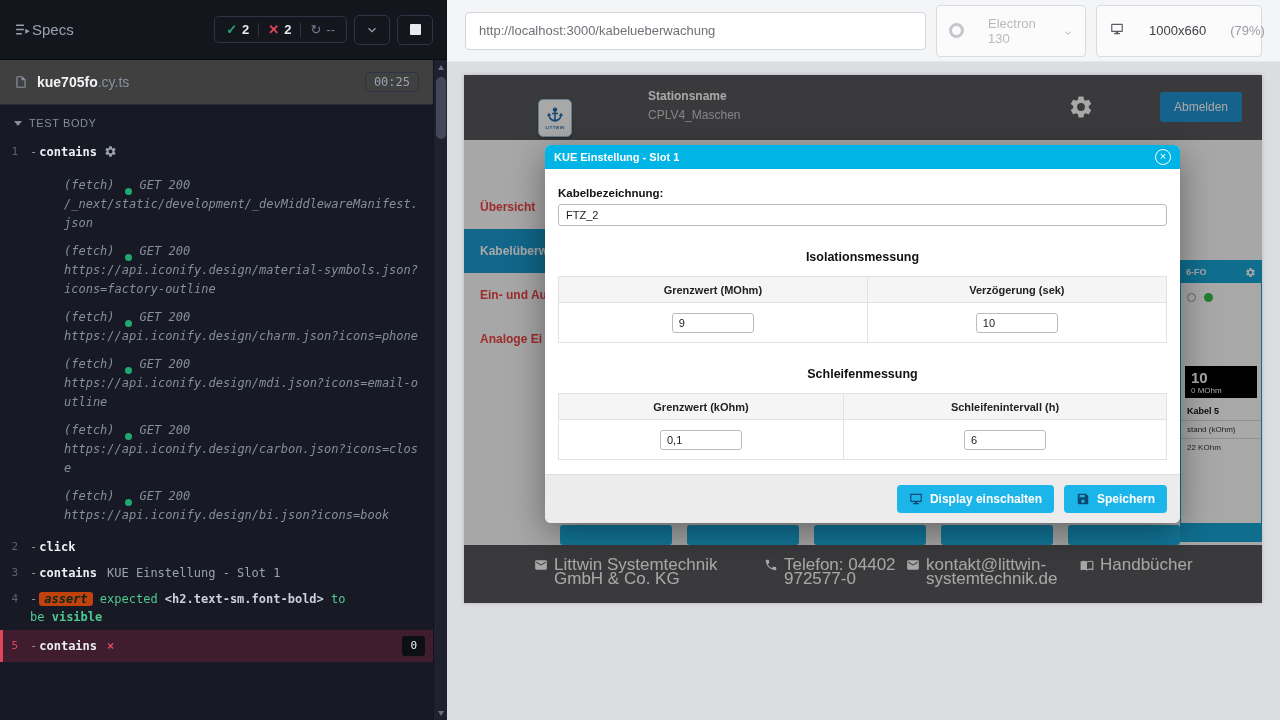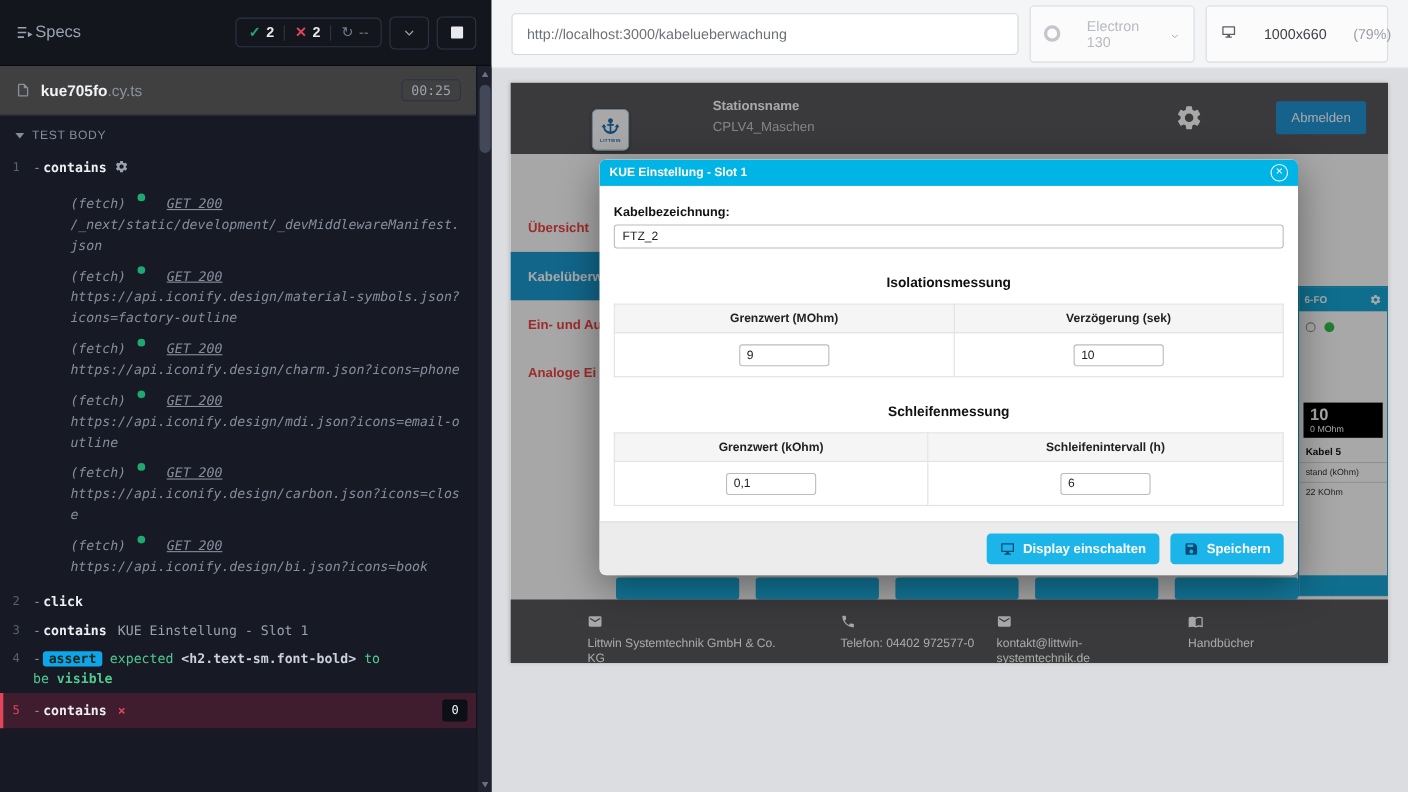--- a/index.html
+++ b/index.html
@@ -50,24 +50,24 @@
   .cbody { flex: 1; color: #e8eaf0; }
   .dash::before { content: "-"; color: #8a90a0; margin-right: 2px; }
   .cmd { color: #eceef3; font-weight: bold; }
   .cmd-arg { color: #9aa2b1; margin-left: 10px; }
   .gear-inline { display: inline-block; vertical-align: -2px; margin-left: 7px; }
   .gear-inline svg { width: 13px; height: 13px; fill: #9aa2b1; }
 
   .fetch-block { margin: 9px 10px 9px 64px; color: #868d9e; font-style: italic; line-height: 19px; cursor: pointer; }
   .fetch-head { display: flex; align-items: center; gap: 10px; }
   .green-dot { width: 7px; height: 7px; border-radius: 50%; background: #1fa971; flex: none; font-style: normal; }
-  .fetch-status { display: flex; align-items: flex-start; gap: 20px; text-decoration: underline; }
+  .fetch-status { display: flex; align-items: flex-end; gap: 8px; }
   .fetch-url { word-break: break-all; }
 
-  .assert-pill { background: #0ea5e9; color: #07281b; font-weight: bold; border-radius: 3px; padding: 0 5px; }
+  .assert-pill { background: #c2410c; color: #07281b; font-weight: bold; border-radius: 3px; padding: 0 5px; font-style: italic; }
   .assert-msg { color: #4ec990; }
   .assert-sel { color: #ccd0dc; font-weight: bold; }
   .assert-strong { color: #4ec990; font-weight: bold; }
 
   .crow.err { background: #3f1d2e; border-left: 3px solid #e0455a; padding-top: 6px; padding-bottom: 6px; align-items: center; }
   .crow.err .ln { width: 27px; color: #e0455a; }
   .err-x { color: #e0455a; font-weight: bold; margin-left: 10px; }
   .err-badge { margin-left: auto; background: #0d0f17; color: #f2f3f6; border-radius: 3px;
     padding: 1px 8px; font-size: 11px; font-style: normal; }
 
@@ -130,21 +130,21 @@
   .value-big { font-size: 15px; font-weight: bold; }
   .value-sub { font-size: 8px; }
   .cable-label { font-size: 9px; font-weight: bold; color: #111; padding: 4px 6px; }
   .mini-row { font-size: 8px; color: #333; border-top: 1px solid #ddd; padding: 4px 6px; }
   .side-card-stub { position: absolute; bottom: 0; left: 0; width: 100%; height: 18px; background: #17a7d8; }
 
   .frag-row { position: absolute; top: 450px; left: 96px; width: 620px; height: 20px; z-index: 1; display: flex; gap: 15px; }
   .frag { width: 112px; height: 20px; background: #1cb5e9; border-radius: 3px; }
 
   .aut-footer { position: absolute; bottom: 0; left: 0; width: 100%; height: 58px; background: #58595b; z-index: 1; }
-  .foot-item { position: absolute; top: 13px; display: flex; gap: 6px; color: #fff; font-size: 11px; line-height: 14px; cursor: pointer; flex-direction: column; }
+  .foot-item { position: absolute; top: 13px; display: flex; gap: 6px; color: #fff; font-size: 17px; line-height: 14px; cursor: pointer; }
   .foot-item svg { width: 14px; height: 14px; fill: #fff; flex: none; margin-top: 0; }
   .foot-item.f1 { left: 70px; width: 186px; }
   .foot-item.f2 { left: 300px; width: 148px; }
   .foot-item.f3 { left: 442px; width: 138px; }
   .foot-item.f4 { left: 616px; }
 
   .aut-dim { position: absolute; inset: 0; background: rgba(0,0,0,0.34); z-index: 5; }
 
   
   .modal { position: absolute; left: 81px; top: 70px; width: 635px; z-index: 10; background: #fff;

